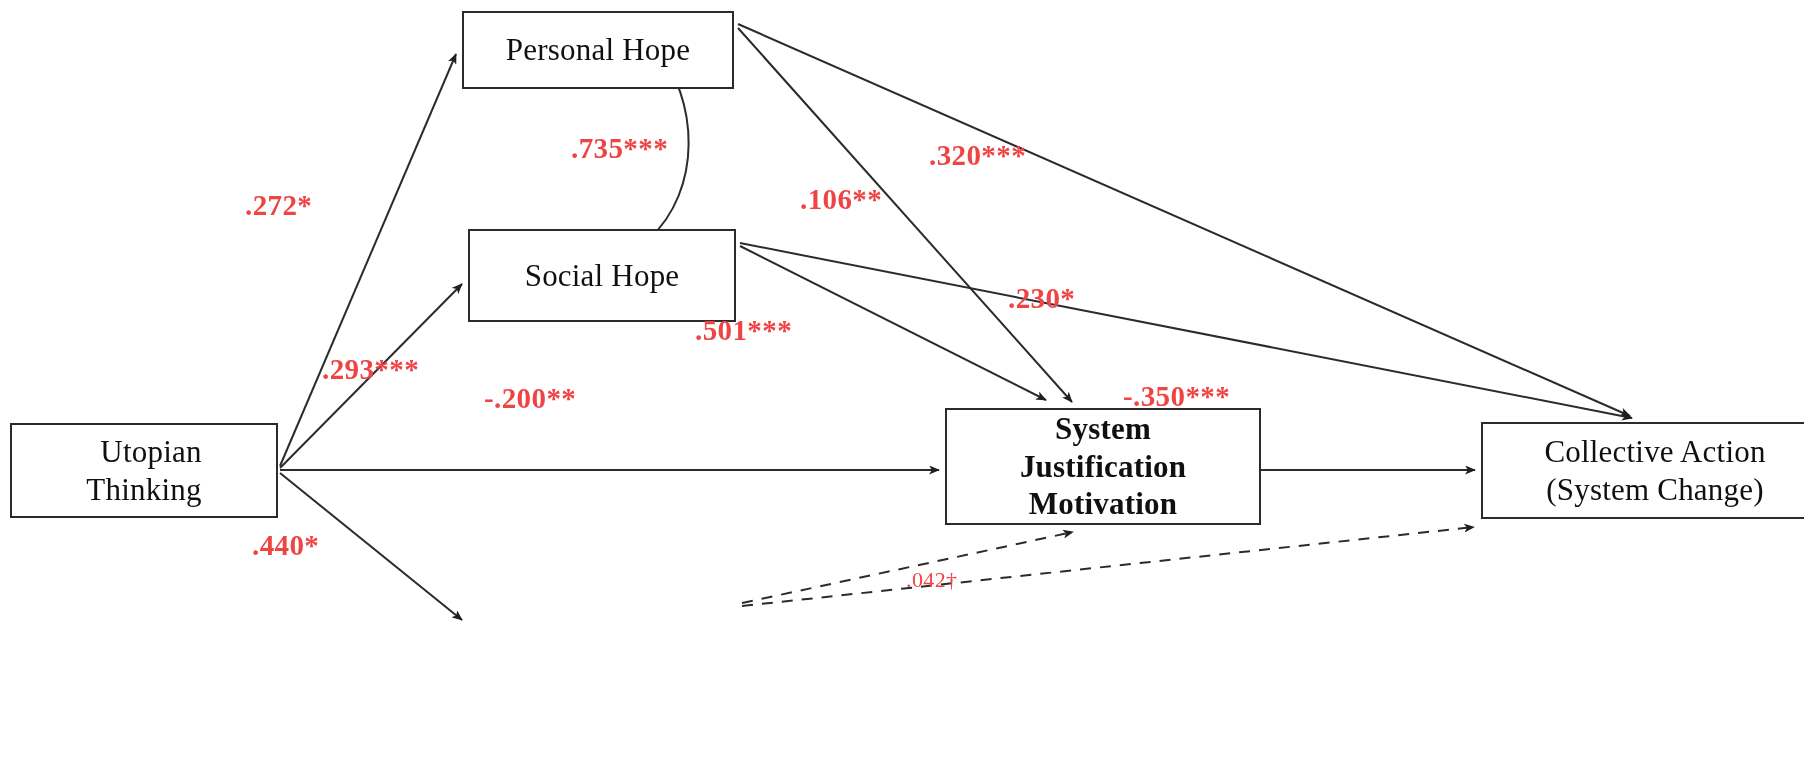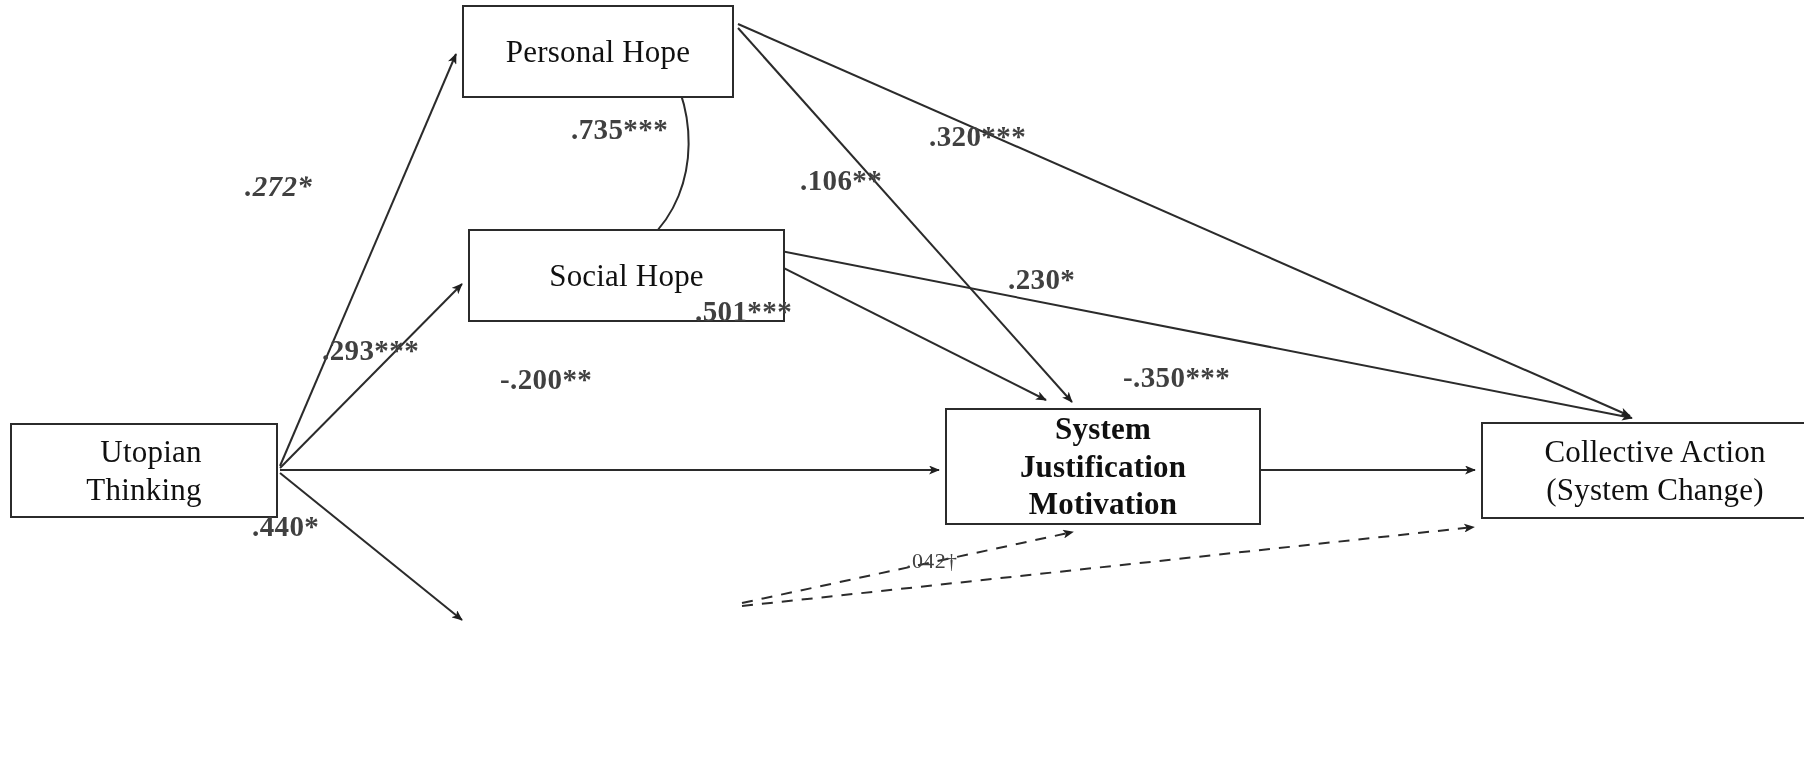--- a/index.html
+++ b/index.html
@@ -33,26 +33,27 @@
     text-align: center;
     color: #101010;
     font-family: "Liberation Serif", "DejaVu Serif", serif;
     font-size: 31px;
     line-height: 1.22;
     letter-spacing: 0.2px;
     white-space: pre-line;
   }
   .edge-label {
     position: absolute;
-    color: #404040;
+    color: #ef4444;
     font-family: "Liberation Serif", "DejaVu Serif", serif;
     font-weight: bold;
     font-size: 29px;
     letter-spacing: 0.4px;
     white-space: nowrap;
+    margin-top: 19px;
   }
   .edge-label.nonsig {
     font-weight: normal;
     font-size: 22px;
   }
 </style>
 </head>
 <body>
 
 <div id="diagram-root">
@@ -88,50 +89,50 @@
 
     <path d="M1217,470 L1475,470" fill="none" stroke="#2b2b2b" stroke-width="2" marker-end="url(#arrow)"></path>
 
     <path d="M742,603 L1073,532" fill="none" stroke="#2b2b2b" stroke-width="2" stroke-dasharray="11,9" marker-end="url(#arrow-dash)"></path>
 
     <path d="M742,606 L1474,527" fill="none" stroke="#2b2b2b" stroke-width="2" stroke-dasharray="11,9" marker-end="url(#arrow-dash)"></path>
 
     <path d="M654,45 C700,100 702,190 649,239" fill="none" stroke="#2b2b2b" stroke-width="2" marker-start="url(#arrow-sm)" marker-end="url(#arrow-sm)"></path>
   </svg>
 
-  <div class="node-box" style="left:462px; top:5px; width:272px; height:93px;">
+  <div class="node-box" style="left:462px; top:11px; width:272px; height:78px;">
     <span>Personal Hope</span>
   </div>
 
-  <div class="node-box" style="left:468px; top:229px; width:317px; height:93px;">
+  <div class="node-box" style="left:468px; top:229px; width:268px; height:93px;">
     <span>Social Hope</span>
   </div>
 
   <div class="node-box" style="left:10px; top:423px; width:268px; height:95px;text-align:right;">
     <span>Utopian
 Thinking</span>
   </div>
 
   <div class="node-box" style="left:945px; top:408px; width:316px; height:117px;font-weight:bold;">
     <span>System
 Justification
 Motivation</span>
   </div>
 
   <div class="node-box" style="left:1481px; top:422px; width:348px; height:97px;">
     <span>Collective Action
 (System Change)</span>
   </div>
 
 
-  <div class="edge-label" style="left:245px; top:170px;font-style:italic;">.272*</div>
+  <div class="edge-label" style="left:245px; top:170px;">.272*</div>
 
   <div class="edge-label" style="left:322px; top:334px;">.293***</div>
 
-  <div class="edge-label" style="left:500px; top:363px;">-.200**</div>
+  <div class="edge-label" style="left:484px; top:363px;">-.200**</div>
 
   <div class="edge-label" style="left:252px; top:510px;">.440*</div>
 
   <div class="edge-label" style="left:800px; top:164px;">.106**</div>
 
   <div class="edge-label" style="left:929px; top:120px;">.320***</div>
 
   <div class="edge-label" style="left:695px; top:295px;">.501***</div>
 
   <div class="edge-label" style="left:1008px; top:263px;">.230*</div>

